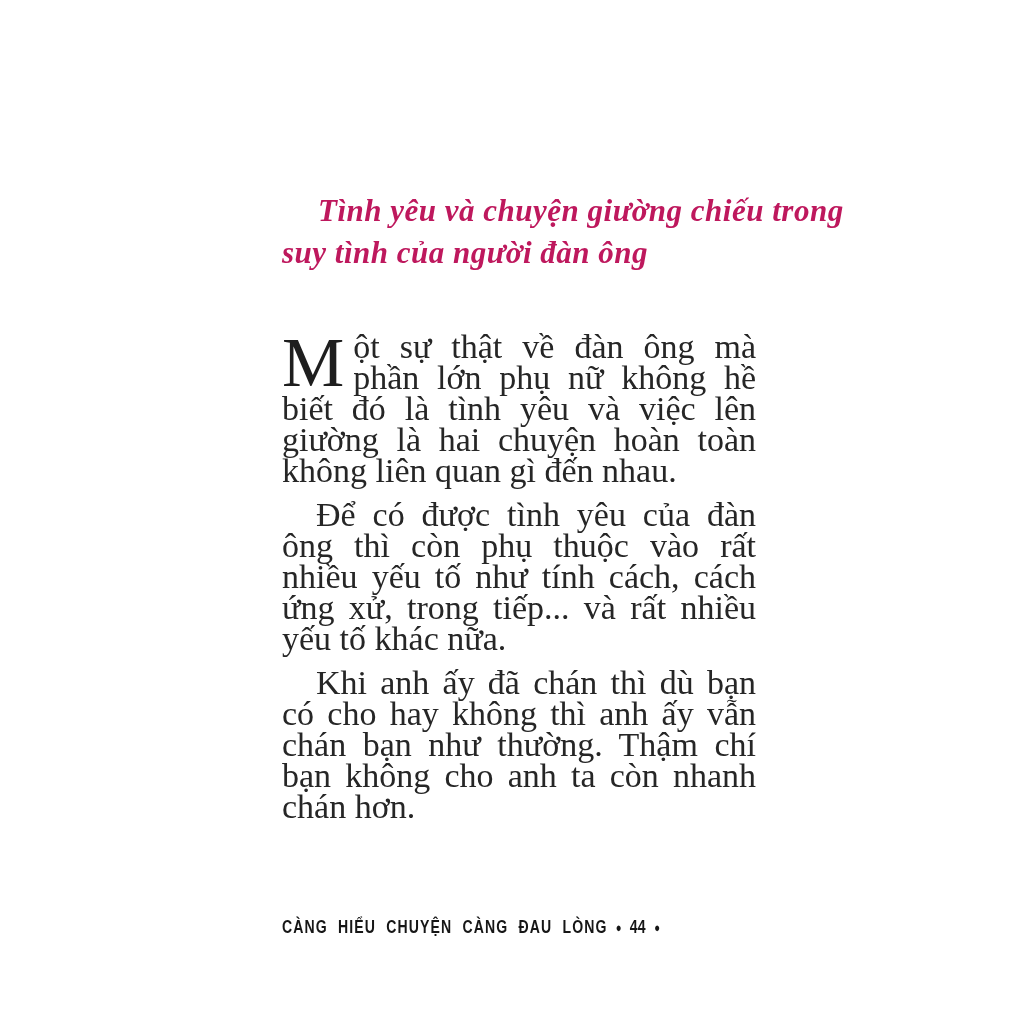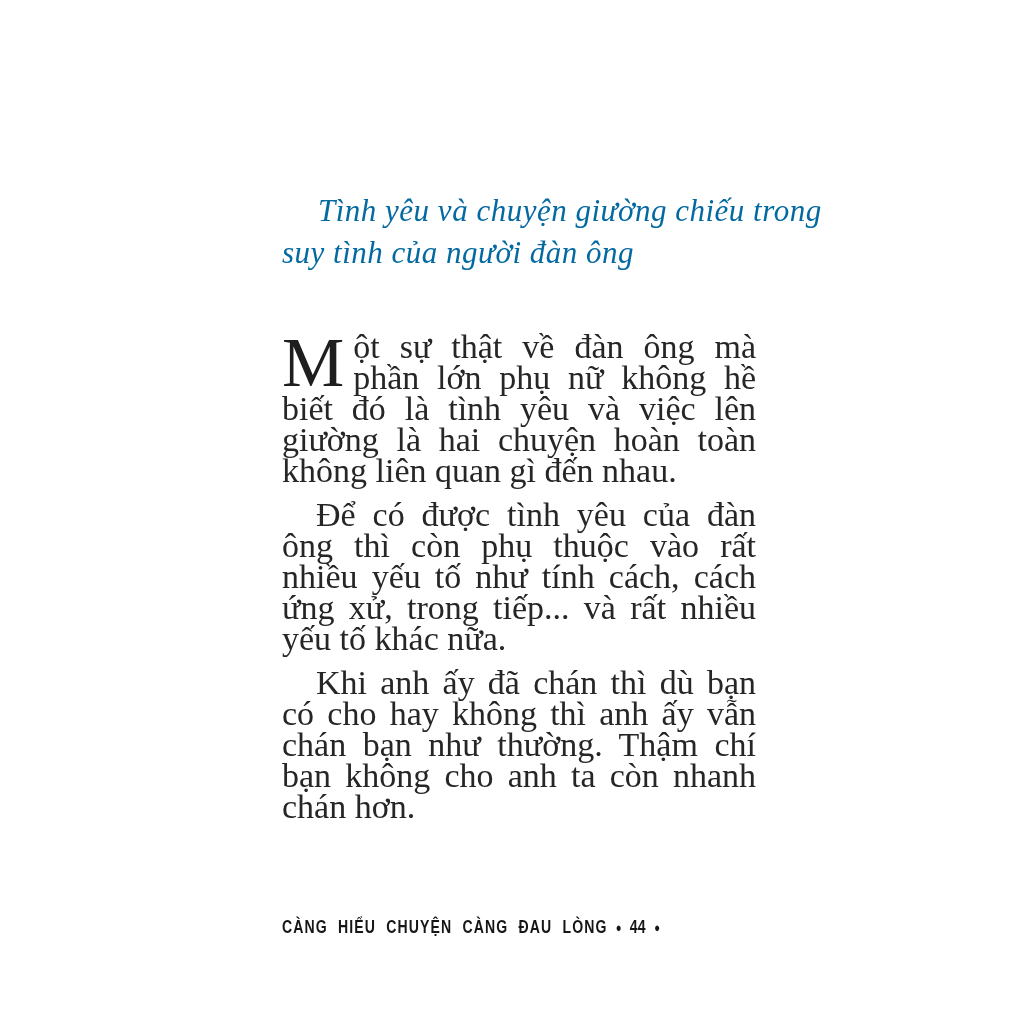--- a/index.html
+++ b/index.html
@@ -19,24 +19,24 @@
     left: 282px;
     top: 190px;
     width: 474px;
   }
 
   
   .chapter-title {
     margin: 0;
     font-family: "Liberation Serif", serif;
     font-style: italic;
-    font-weight: 400;
+    font-weight: 700;
     font-size: 31px;
     line-height: 42px;
-    color: #0369a1;
+    color: #be185d;
     letter-spacing: 0.5px;
   }
   .chapter-title .line { display: block; white-space: nowrap; }
   .chapter-title .line1 { padding-left: 36px; }
 
   .bodytext {
     margin-top: 57px;
     font-size: 34px;
     line-height: 31px;
     text-align: justify;

